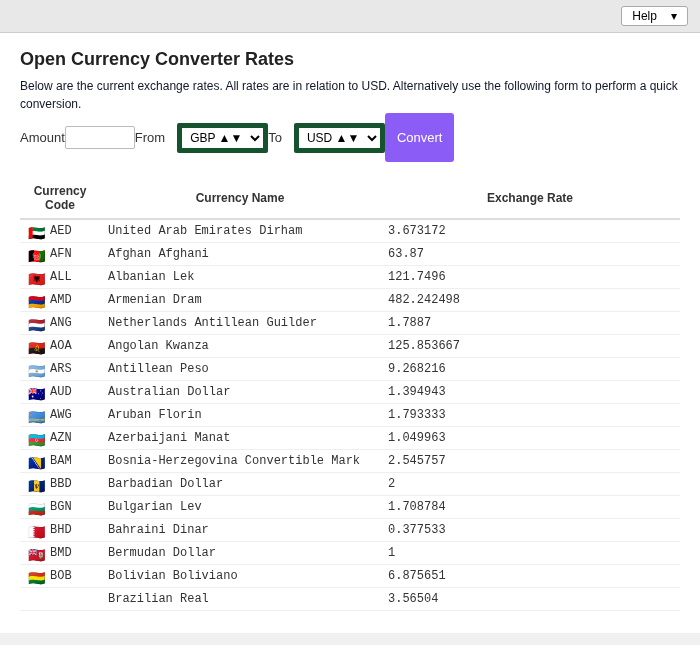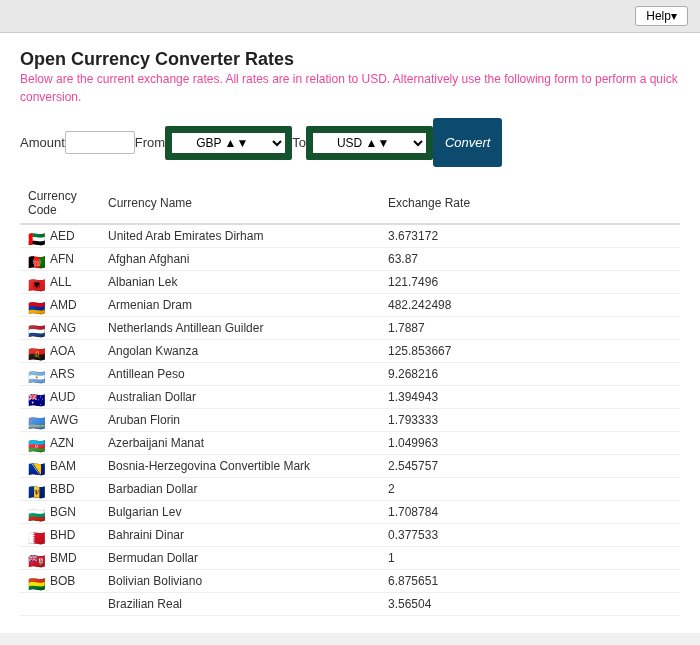--- a/index.html
+++ b/index.html
@@ -18,94 +18,95 @@
     }
     .help-btn {
       background: #fff;
       border: 1px solid #aaa;
       padding: 2px 10px;
       cursor: pointer;
       font-size: 12px;
       border-radius: 3px;
       display: flex;
       align-items: center;
-      gap: 0;
+      gap: 14px;
     }
     .main-content {
       background: #fff;
       margin: 0;
       padding: 16px 20px;
       min-height: 600px;
     }
     h1 {
       font-size: 18px;
       font-weight: bold;
+      margin-bottom: 7px;
+      color: #222;
+    }
+    .description {
+      font-size: 12px;
+      color: #0f172a;
       margin-bottom: 0;
-      color: #222;
-    }
-    .description {
-      font-size: 12px;
-      color: #ec4899;
-      margin-bottom: 12px;
       line-height: 1.5;
     }
     .converter-form {
       display: flex;
       align-items: center;
       margin-bottom: 16px;
     }
     .converter-form label {
       font-size: 13px;
     }
     .converter-form input[type="text"] {
       width: 70px;
       padding: 3px 5px;
       border: 1px solid #bbb;
       font-size: 13px;
       border-radius: 2px;
     }
     .currency-select {
-      padding: 2px 20px;
-      border: 7px solid #14532d;
+      padding: 2px 4px;
+      border: 5px solid #14532d;
       font-size: 12px;
       background: #fff;
       border-radius: 2px;
+      margin-left: 12px;
     }
     .convert-btn {
-      background: #0c4a6e;
+      background: #8b5cf6;
       color: #fff;
       border: none;
       padding: 17px 12px;
       font-size: 13px;
       cursor: pointer;
       border-radius: 3px;
-      font-style: italic;
     }
     table {
       width: 100%;
       border-collapse: collapse;
       font-size: 12px;
     }
     thead tr {
       border-bottom: 2px solid #ddd;
     }
     thead th {
-      text-align: left;
+      text-align: center;
       padding: 6px 8px;
-      font-weight: normal;
+      font-weight: bold;
       color: #333;
       font-size: 12px;
     }
     tbody tr {
       border-bottom: 1px solid #eee;
     }
     tbody td {
       padding: 4px 8px;
       font-size: 12px;
       vertical-align: middle;
+      font-family: Liberation Mono, monospace;
     }
     .flag {
       display: inline-block;
       width: 18px;
       height: 12px;
       margin-right: 4px;
       vertical-align: middle;
       font-size: 14px;
     }
     .col-code { width: 80px; }

